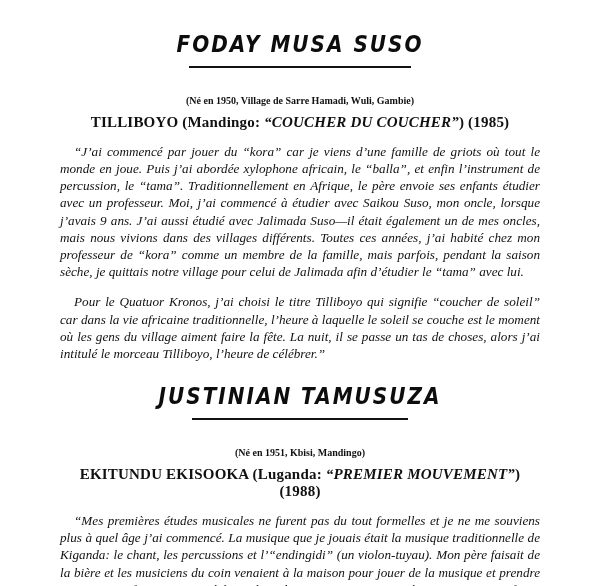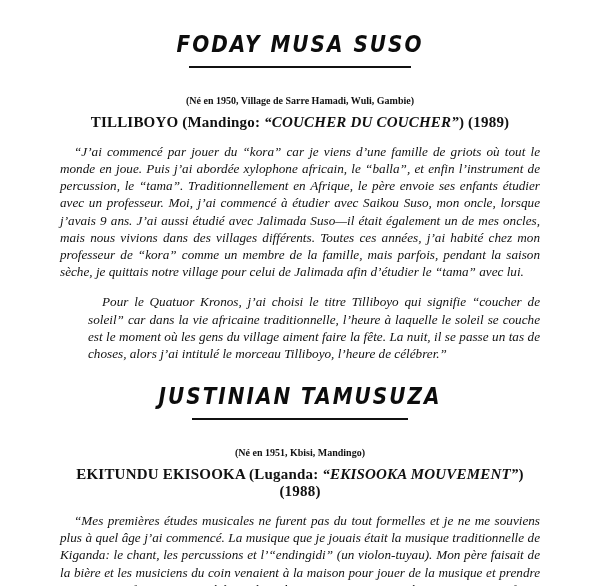--- a/index.html
+++ b/index.html
@@ -78,47 +78,46 @@
     font-style: italic;
     font-size: 13.2px;
     line-height: 1.30;
     text-align: justify;
     margin-top: 12px;
     text-indent: 14px;
     hyphens: none;
   }
   .body-text.para2 {
     margin-top: 13px;
-    margin-left: 28px;
   }
 </style>
 </head>
 <body>
 
 <div class="page">
 
   <div class="composer-wrap">
     <div class="composer-name">FODAY MUSA SUSO</div>
     <div class="composer-rule"></div>
   </div>
   <div class="section">
     <div class="birth">(Né en 1950, Village de Sarre Hamadi, Wuli, Gambie)</div>
     <div class="work-line">
-      <span>TILLIBOYO (Mandingo: </span><span class="translation">“COUCHER DU COUCHER”</span><span>) (1989)</span>
+      <span>TILLIBOYO (Mandingo: </span><span class="translation">“COUCHER DU COUCHER”</span><span>) (1985)</span>
     </div>
     <p class="body-text">“J’ai commencé par jouer du “kora” car je viens d’une famille de griots où tout le monde en joue. Puis j’ai abordée xylophone africain, le “balla”, et enfin l’instrument de percussion, le “tama”. Traditionnellement en Afrique, le père envoie ses enfants étudier avec un professeur. Moi, j’ai commencé à étudier avec Saikou Suso, mon oncle, lorsque j’avais 9 ans. J’ai aussi étudié avec Jalimada Suso—il était également un de mes oncles, mais nous vivions dans des villages différents. Toutes ces années, j’ai habité chez mon professeur de “kora” comme un membre de la famille, mais parfois, pendant la saison sèche, je quittais notre village pour celui de Jalimada afin d’étudier le “tama” avec lui.</p>
     <p class="body-text para2">Pour le Quatuor Kronos, j’ai choisi le titre Tilliboyo qui signifie “coucher de soleil” car dans la vie africaine traditionnelle, l’heure à laquelle le soleil se couche est le moment où les gens du village aiment faire la fête. La nuit, il se passe un tas de choses, alors j’ai intitulé le morceau Tilliboyo, l’heure de célébrer.”</p>
   </div>
 
   <div class="composer-wrap second">
     <div class="composer-name">JUSTINIAN TAMUSUZA</div>
     <div class="composer-rule second"></div>
   </div>
   <div class="section">
     <div class="birth">(Né en 1951, Kbisi, Mandingo)</div>
     <div class="work-line">
-      <span>EKITUNDU EKISOOKA (Luganda: </span><span class="translation">“EKISOOKA MOUVEMENT”</span><span>) (1988)</span>
+      <span>EKITUNDU EKISOOKA (Luganda: </span><span class="translation">“PREMIER MOUVEMENT”</span><span>) (1988)</span>
     </div>
     <p class="body-text">“Mes premières études musicales ne furent pas du tout formelles et je ne me souviens plus à quel âge j’ai commencé. La musique que je jouais était la musique traditionnelle de Kiganda: le chant, les percussions et l’“endingidi” (un violon-tuyau). Mon père faisait de la bière et les musiciens du coin venaient à la maison pour jouer de la musique et prendre une verre. Enfant, j’ai ainsi été attiré par leur musique et j’ai joué avec eux. Mon enfance a aussi été marquée par la musique rituelle—des rites de naissance, de mariage ou de funérailles.</p>
 
   </div>
 
 </div>
 
 </body></html>

